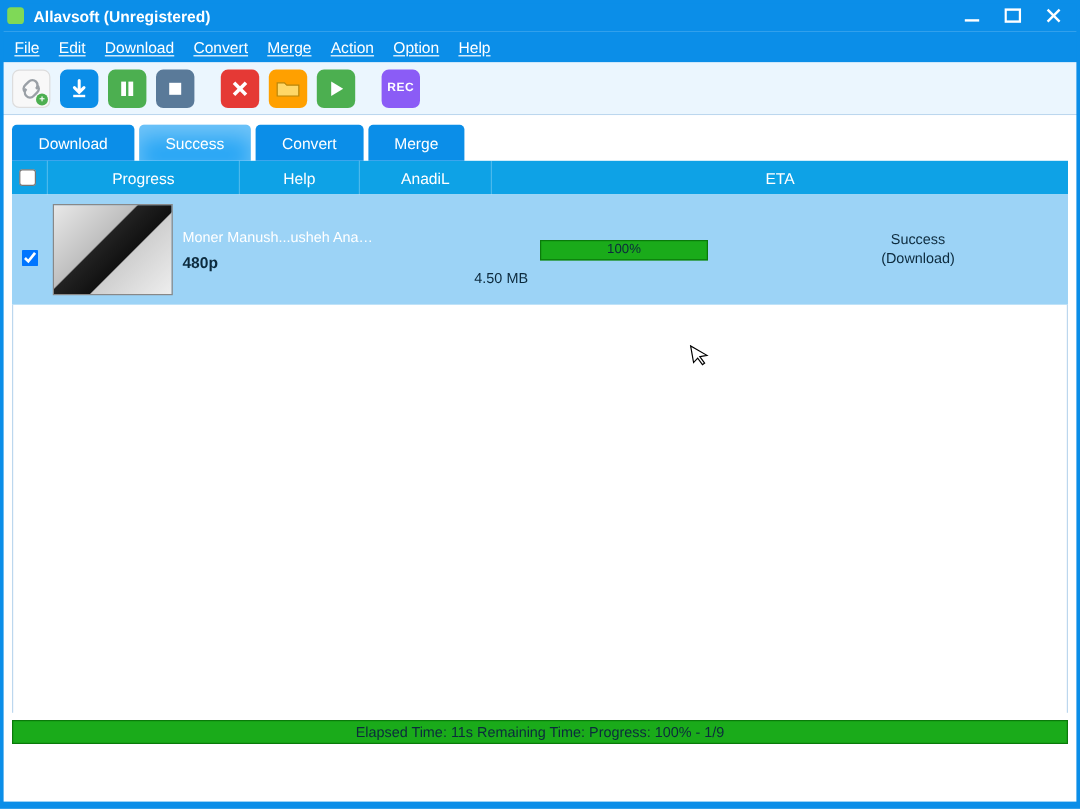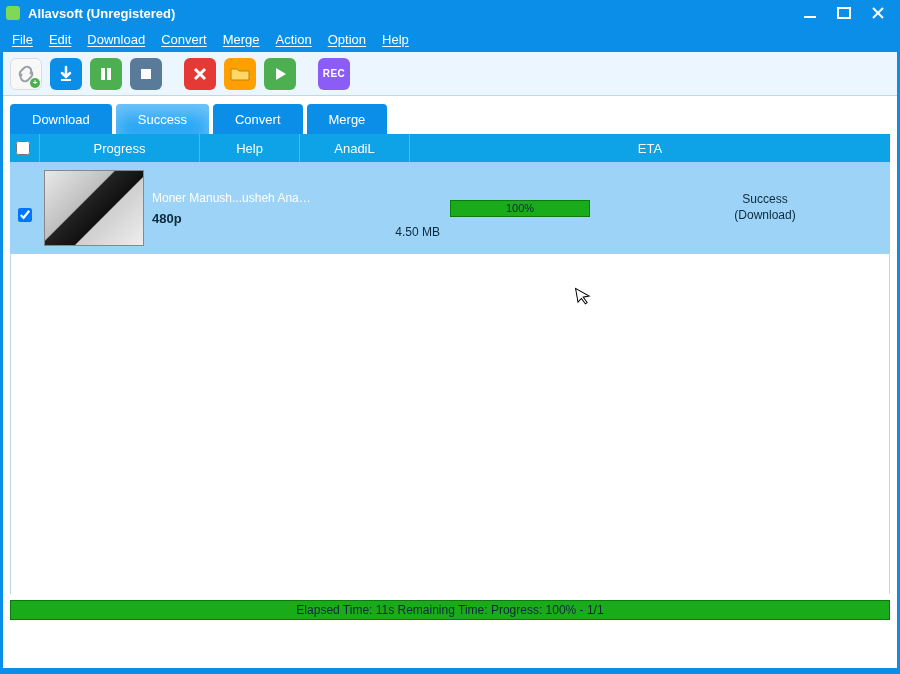--- a/index.html
+++ b/index.html
@@ -172,21 +172,21 @@
   <div class="c-speed"></div>
   <div class="c-status">
     <div>Success</div>
     <div>(Download)</div>
   </div>
   <div class="c-eta"></div>
 </div>
 
 <div class="white-area"></div>
 
-<div class="statusbar">Elapsed Time: 11s Remaining Time:  Progress: 100% - 1/1</div>
+<div class="statusbar">Elapsed Time: 11s Remaining Time:  Progress: 100% - 1/9</div>
 
 <div class="bottom-edge"></div>
 <div class="outer-border"></div>
 <div class="cursor">
   <svg width="16" height="20">
       <path d="M1 1 L1 15 L5 12 L8 18 L10 17 L7 11 L13 11 Z" fill="#fff" stroke="#000" stroke-width="1"></path>
     </svg>
 </div>
 
 </body></html>

